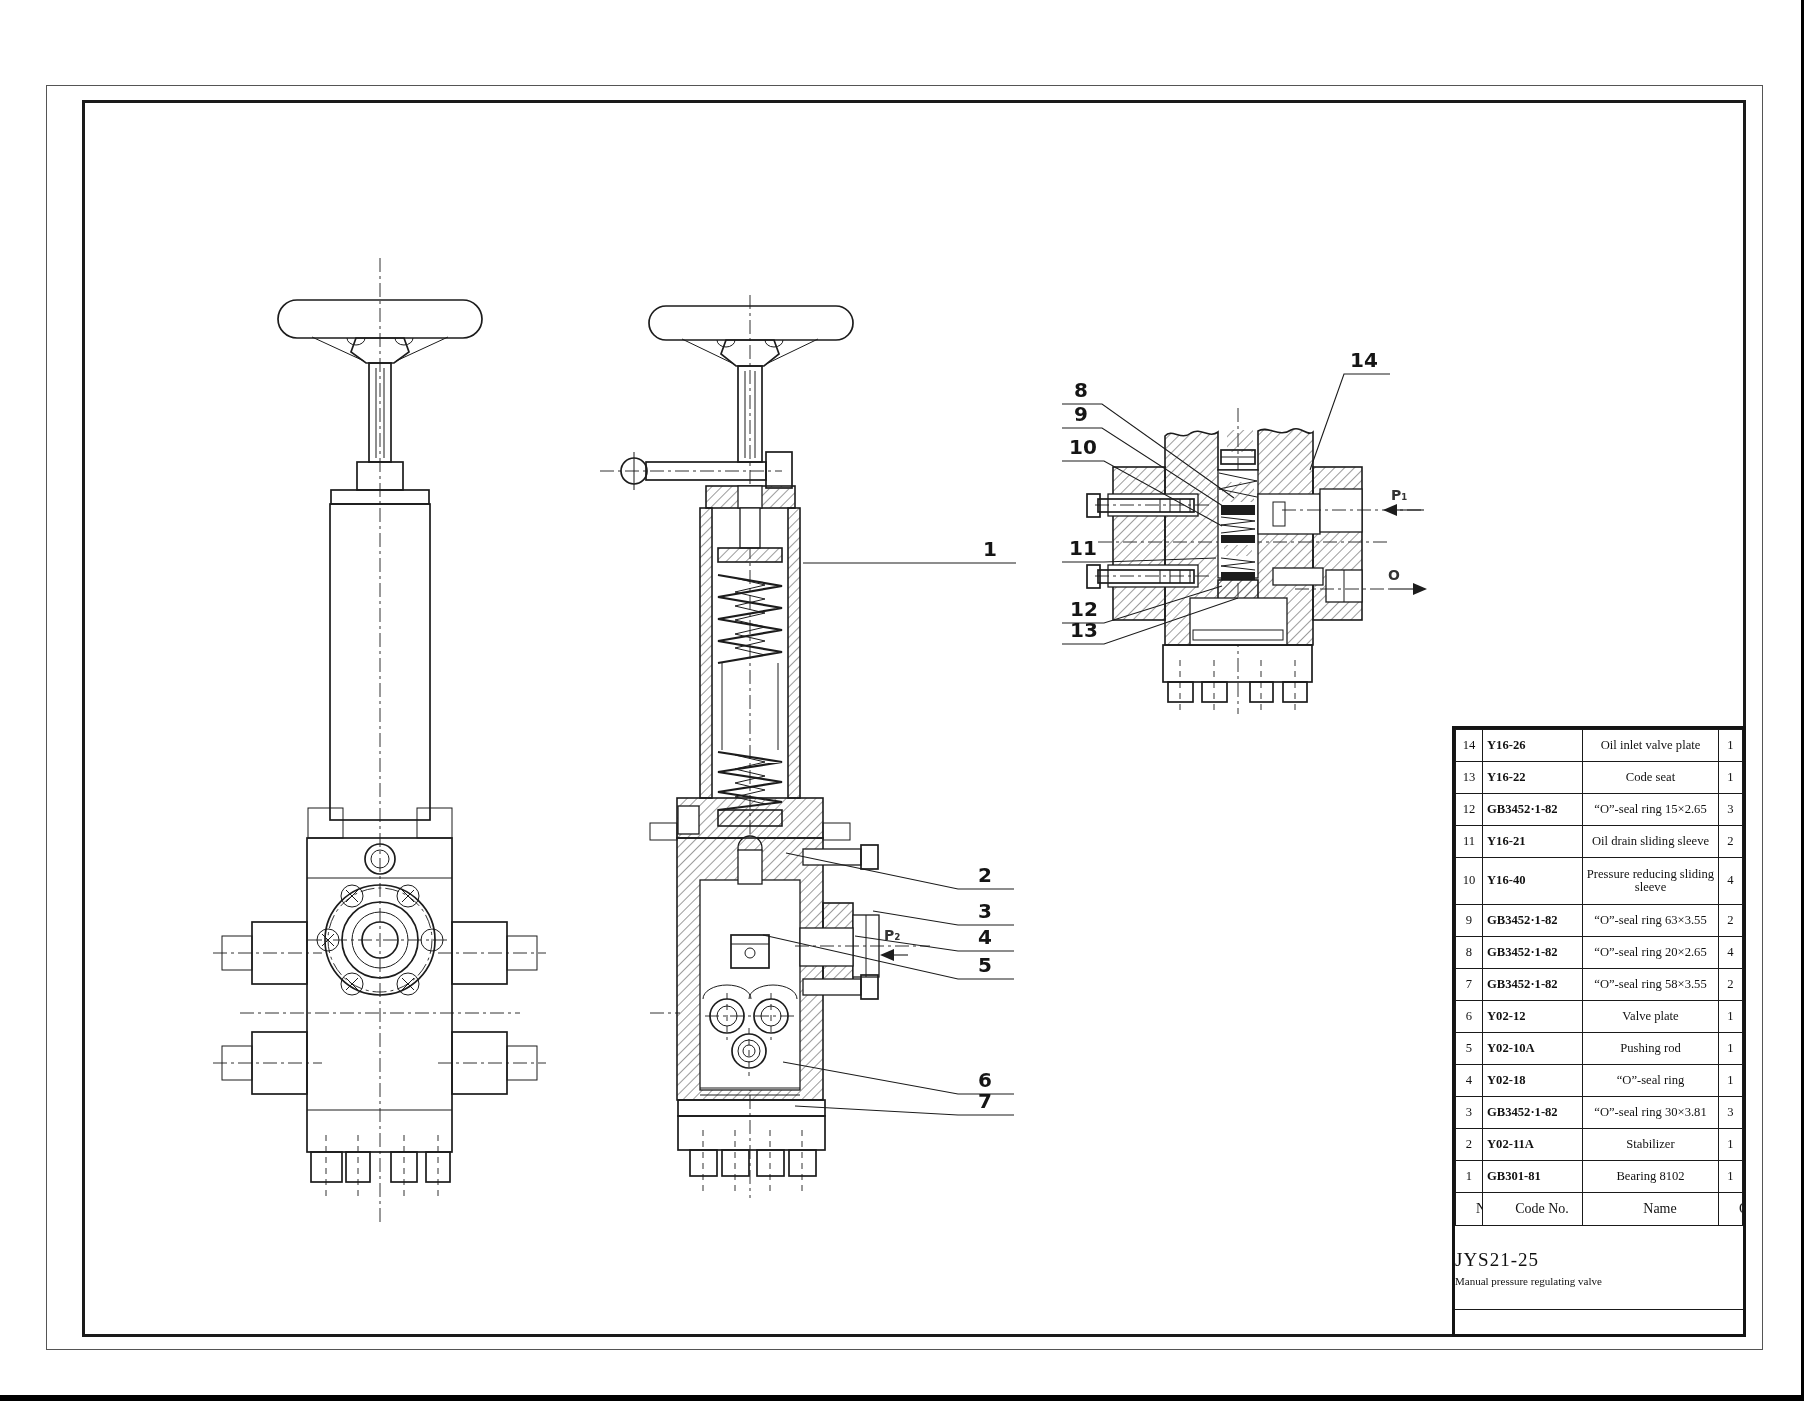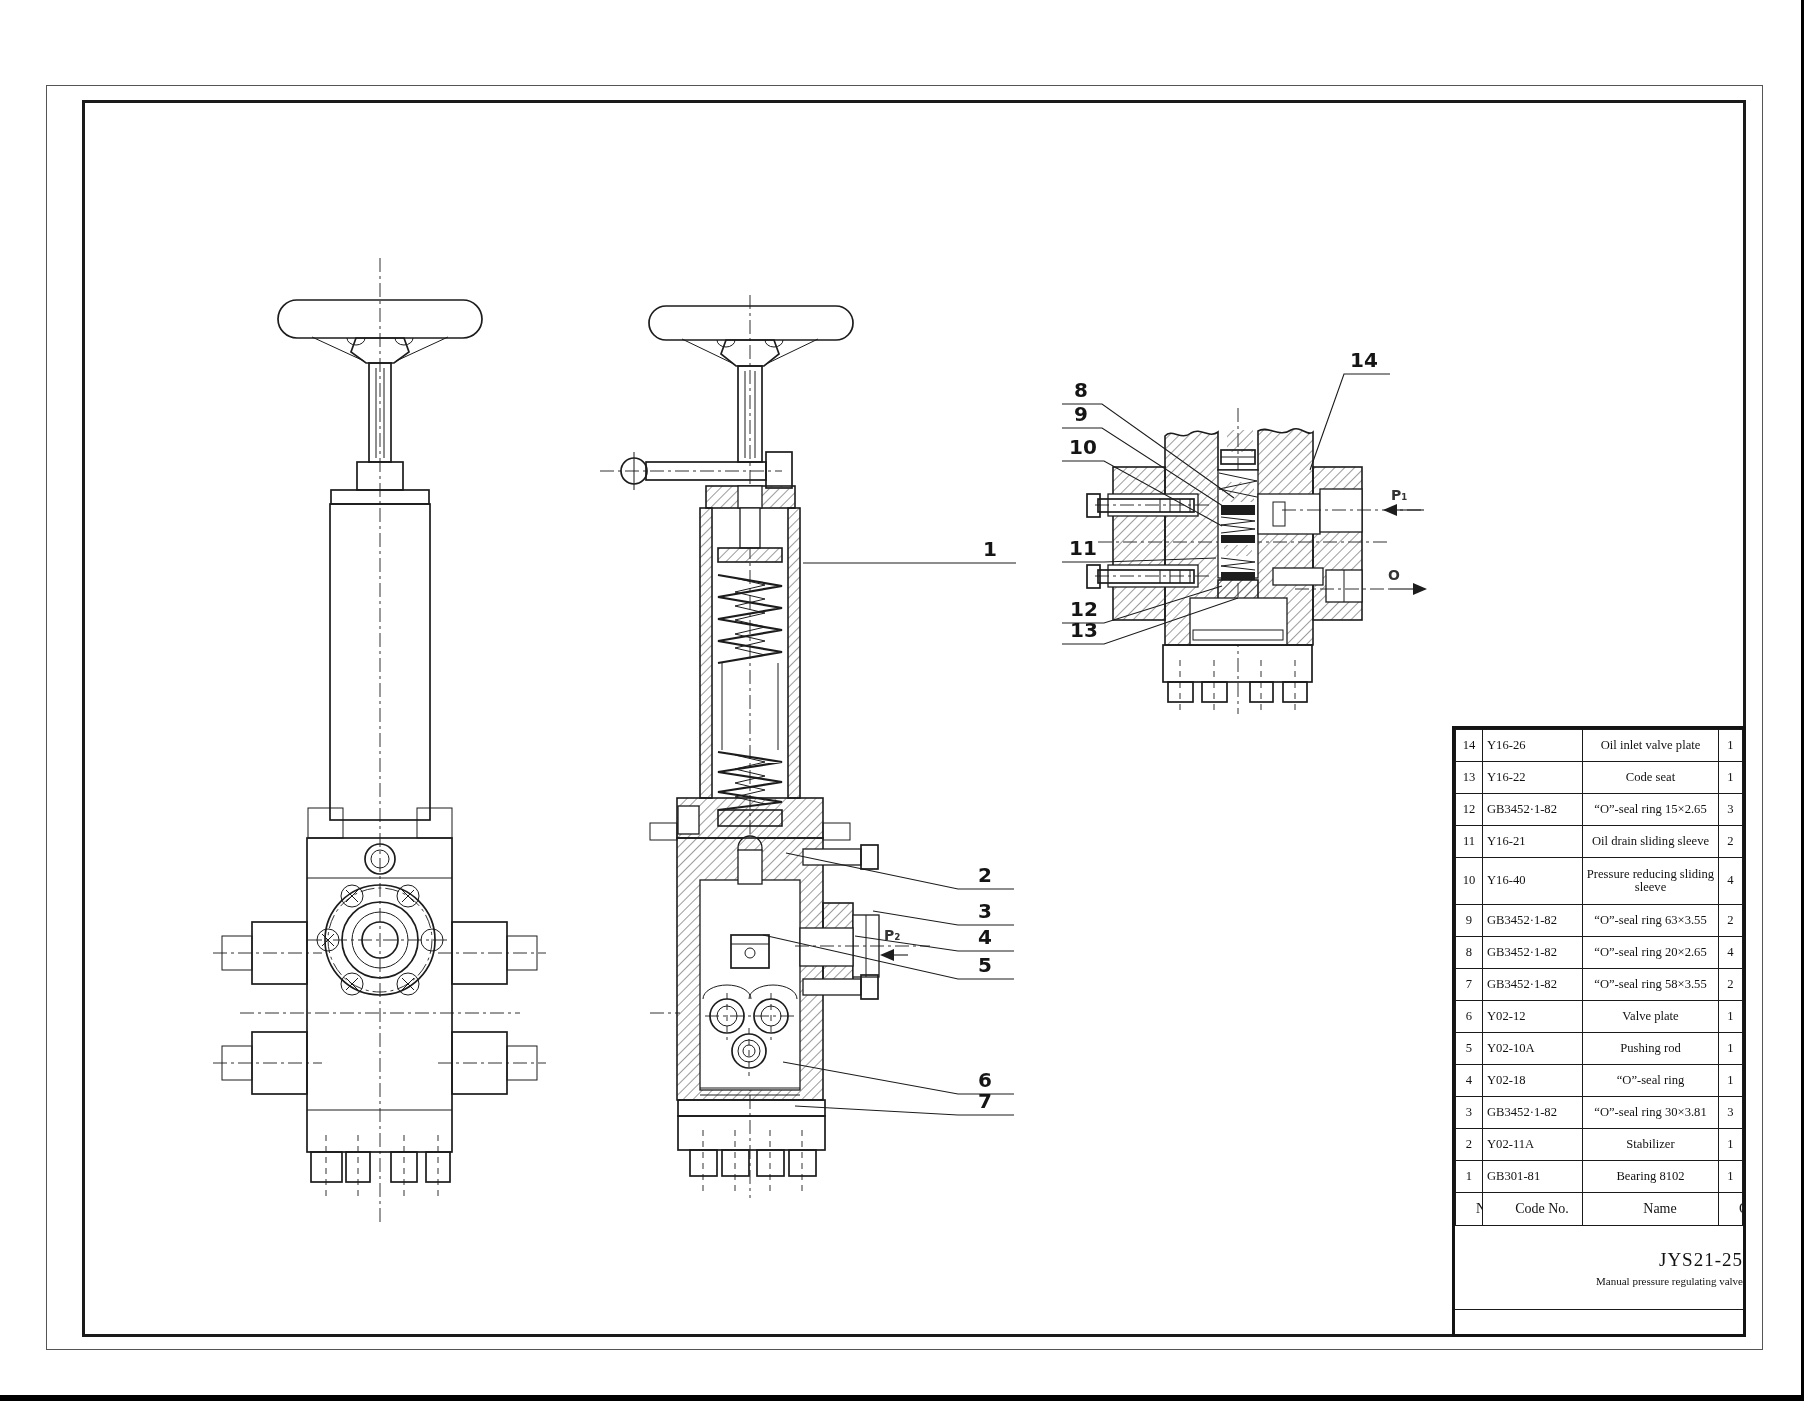--- a/index.html
+++ b/index.html
@@ -24,23 +24,23 @@
   svg .sp{stroke:#1c1c1c;fill:none;stroke-width:2.1;}
   svg text.co{font:600 20px "DejaVu Sans",sans-serif;fill:#151515;text-anchor:middle;}
   svg text.pl{font:600 14px "DejaVu Sans",sans-serif;fill:#333;}
   .tb{position:absolute;left:1452px;top:726px;width:294px;height:611px;
       border:3px solid #141414;box-sizing:border-box;background:#fff;}
   .tb table{width:100%;border-collapse:collapse;table-layout:fixed;}
   .tb td{border:1.4px solid #1a1a1a;font-size:12.6px;text-align:center;
       padding:0 1px;height:31px;line-height:1.05;overflow:hidden;}
   .tb tr.dbl td{height:46px;}
   .tb tr.hdr td{height:32px;font-size:14px;padding-left:20px;}
-  .tb td.code{text-align:left;padding-left:4px;}
+  .tb td.code{text-align:left;padding-left:4px;font-weight:bold;}
   .tb-title{height:84px;display:flex;flex-direction:column;justify-content:center;
-      align-items:flex-end;gap:4px;border-bottom:1.4px solid #1a1a1a;box-sizing:border-box;}
+      align-items:flex-start;gap:4px;border-bottom:1.4px solid #1a1a1a;box-sizing:border-box;}
   .tb-model{font-size:19px;letter-spacing:1px;}
   .tb-name{font-size:11px;}
   .tb-draw{height:43px;display:flex;box-sizing:border-box;}
   .tb-draw .cell{display:flex;align-items:center;justify-content:center;
       font-size:14.5px;box-sizing:border-box;}
   .tb-draw .cell.l{width:131px;border-right:1.4px solid #1a1a1a;}
   .tb-draw .cell.r{flex:1;}
 </style>
 </head>
 <body>

